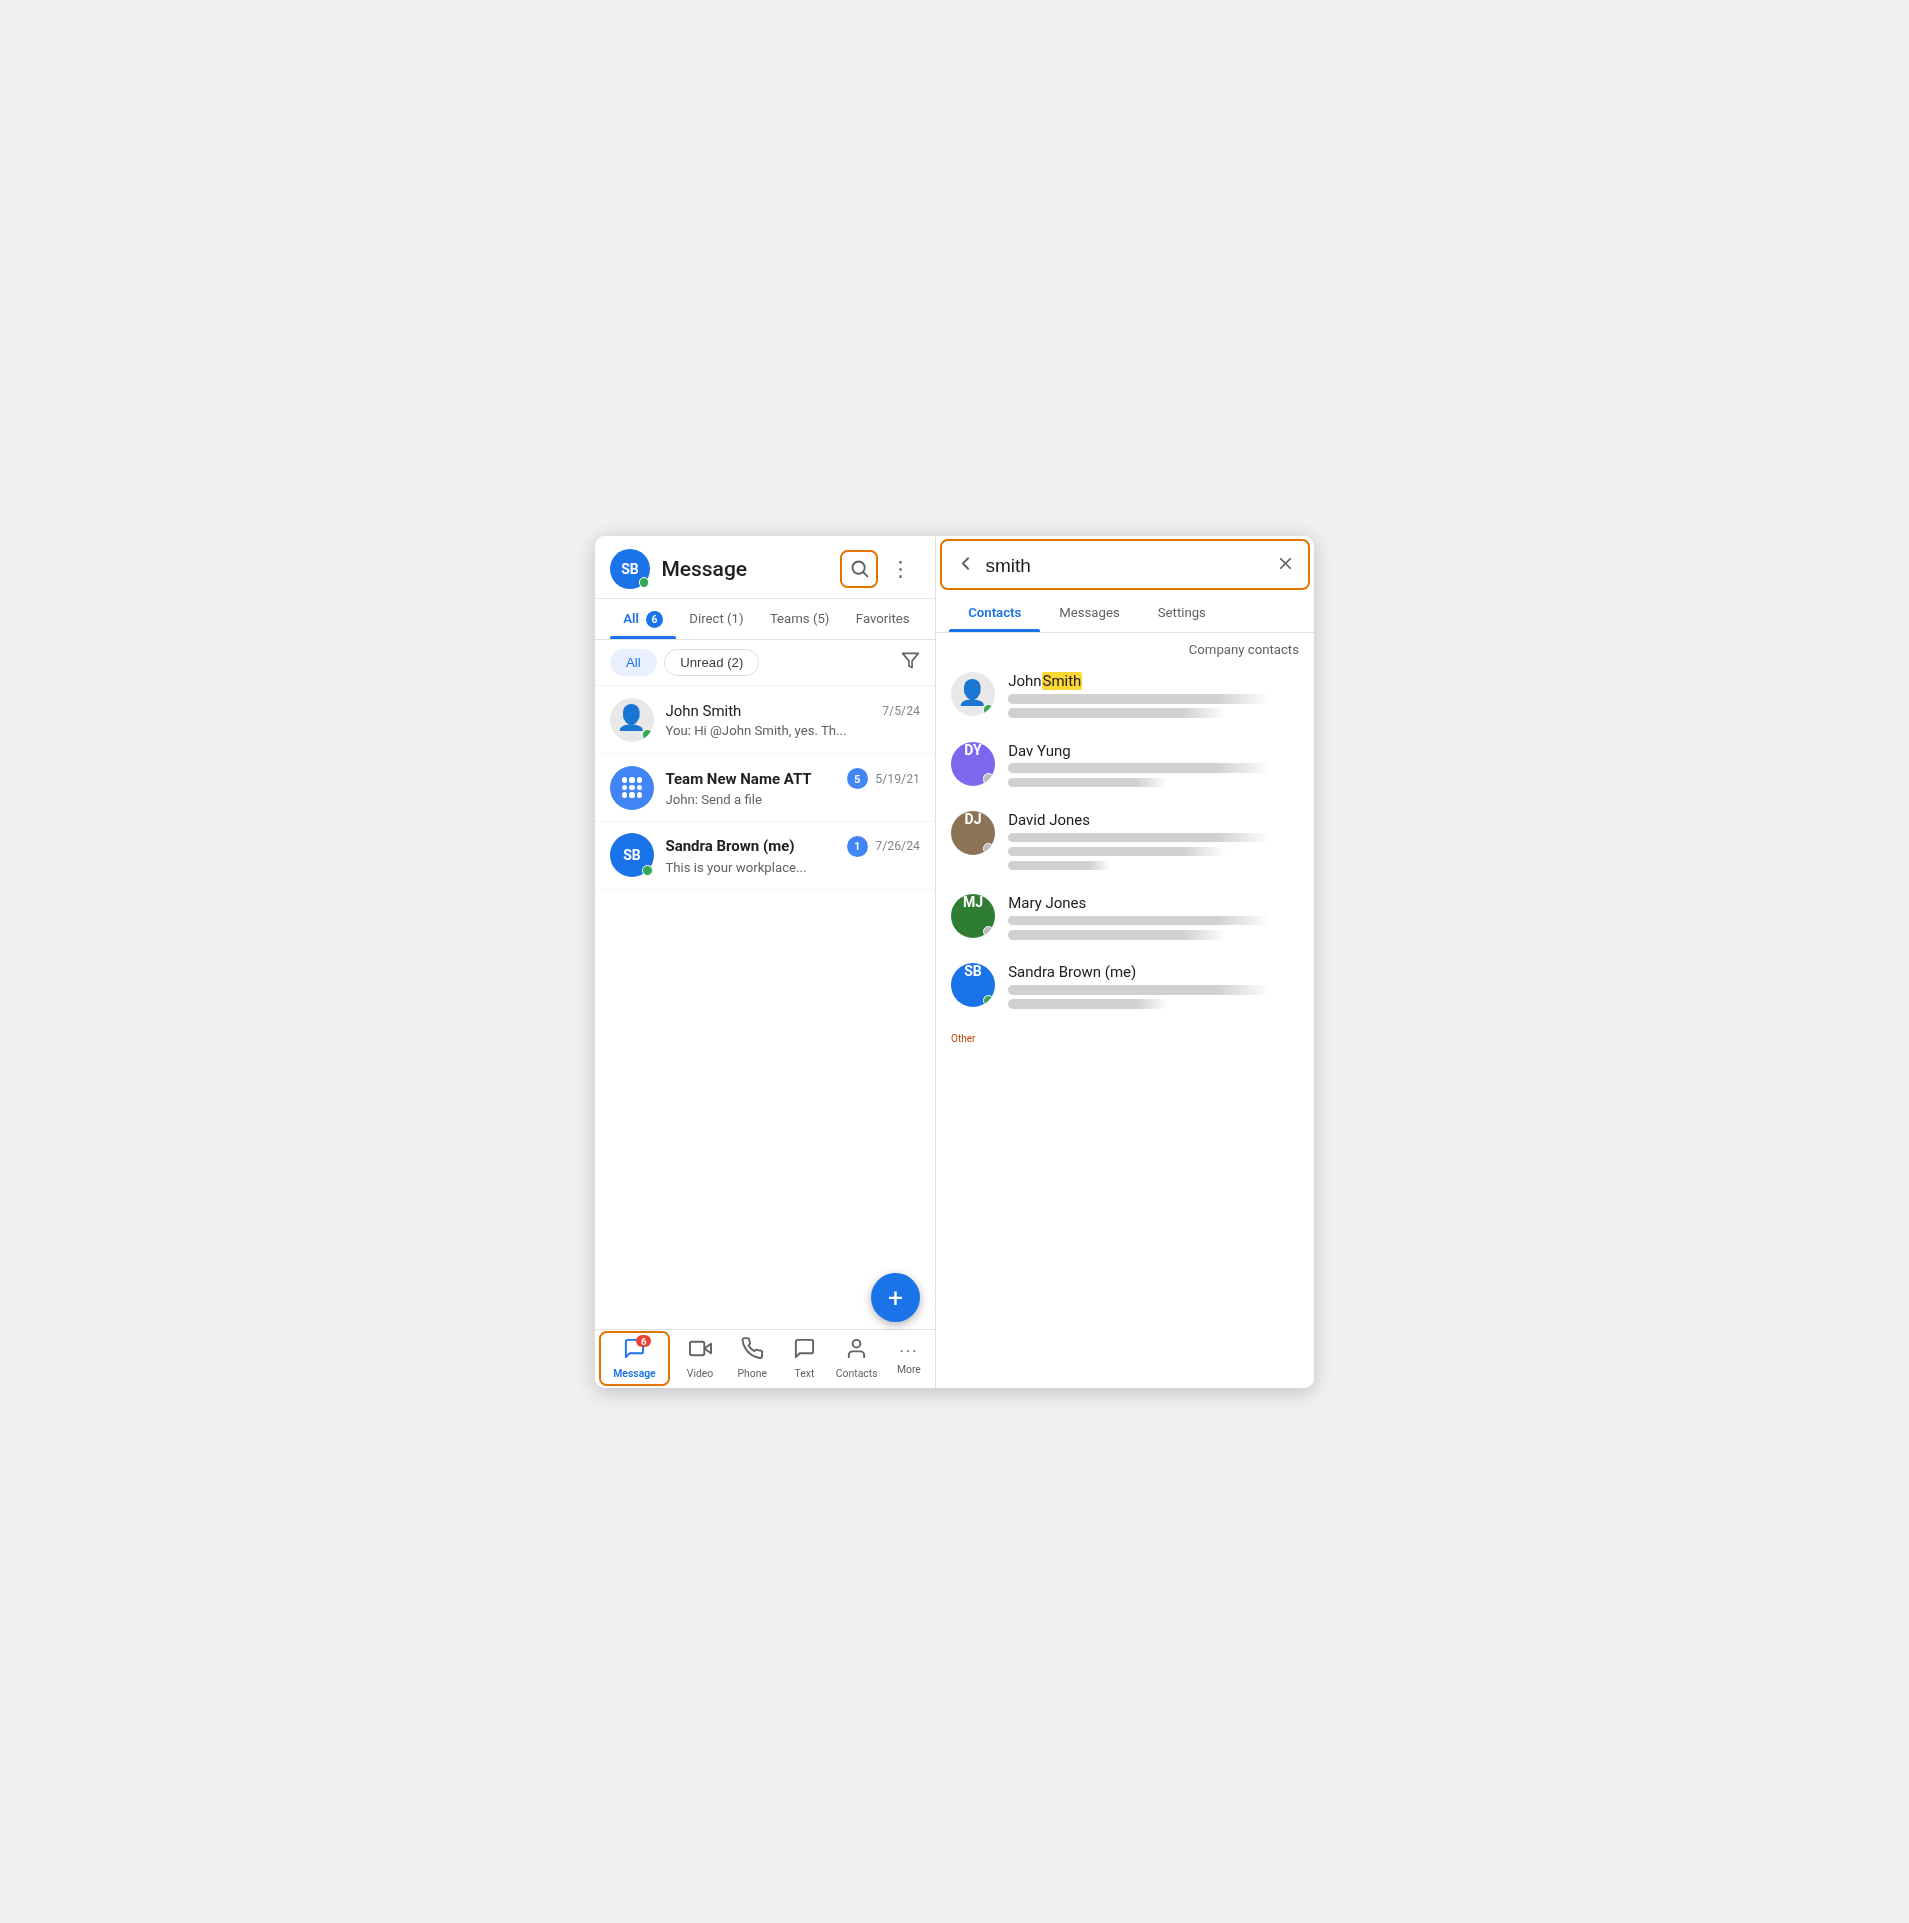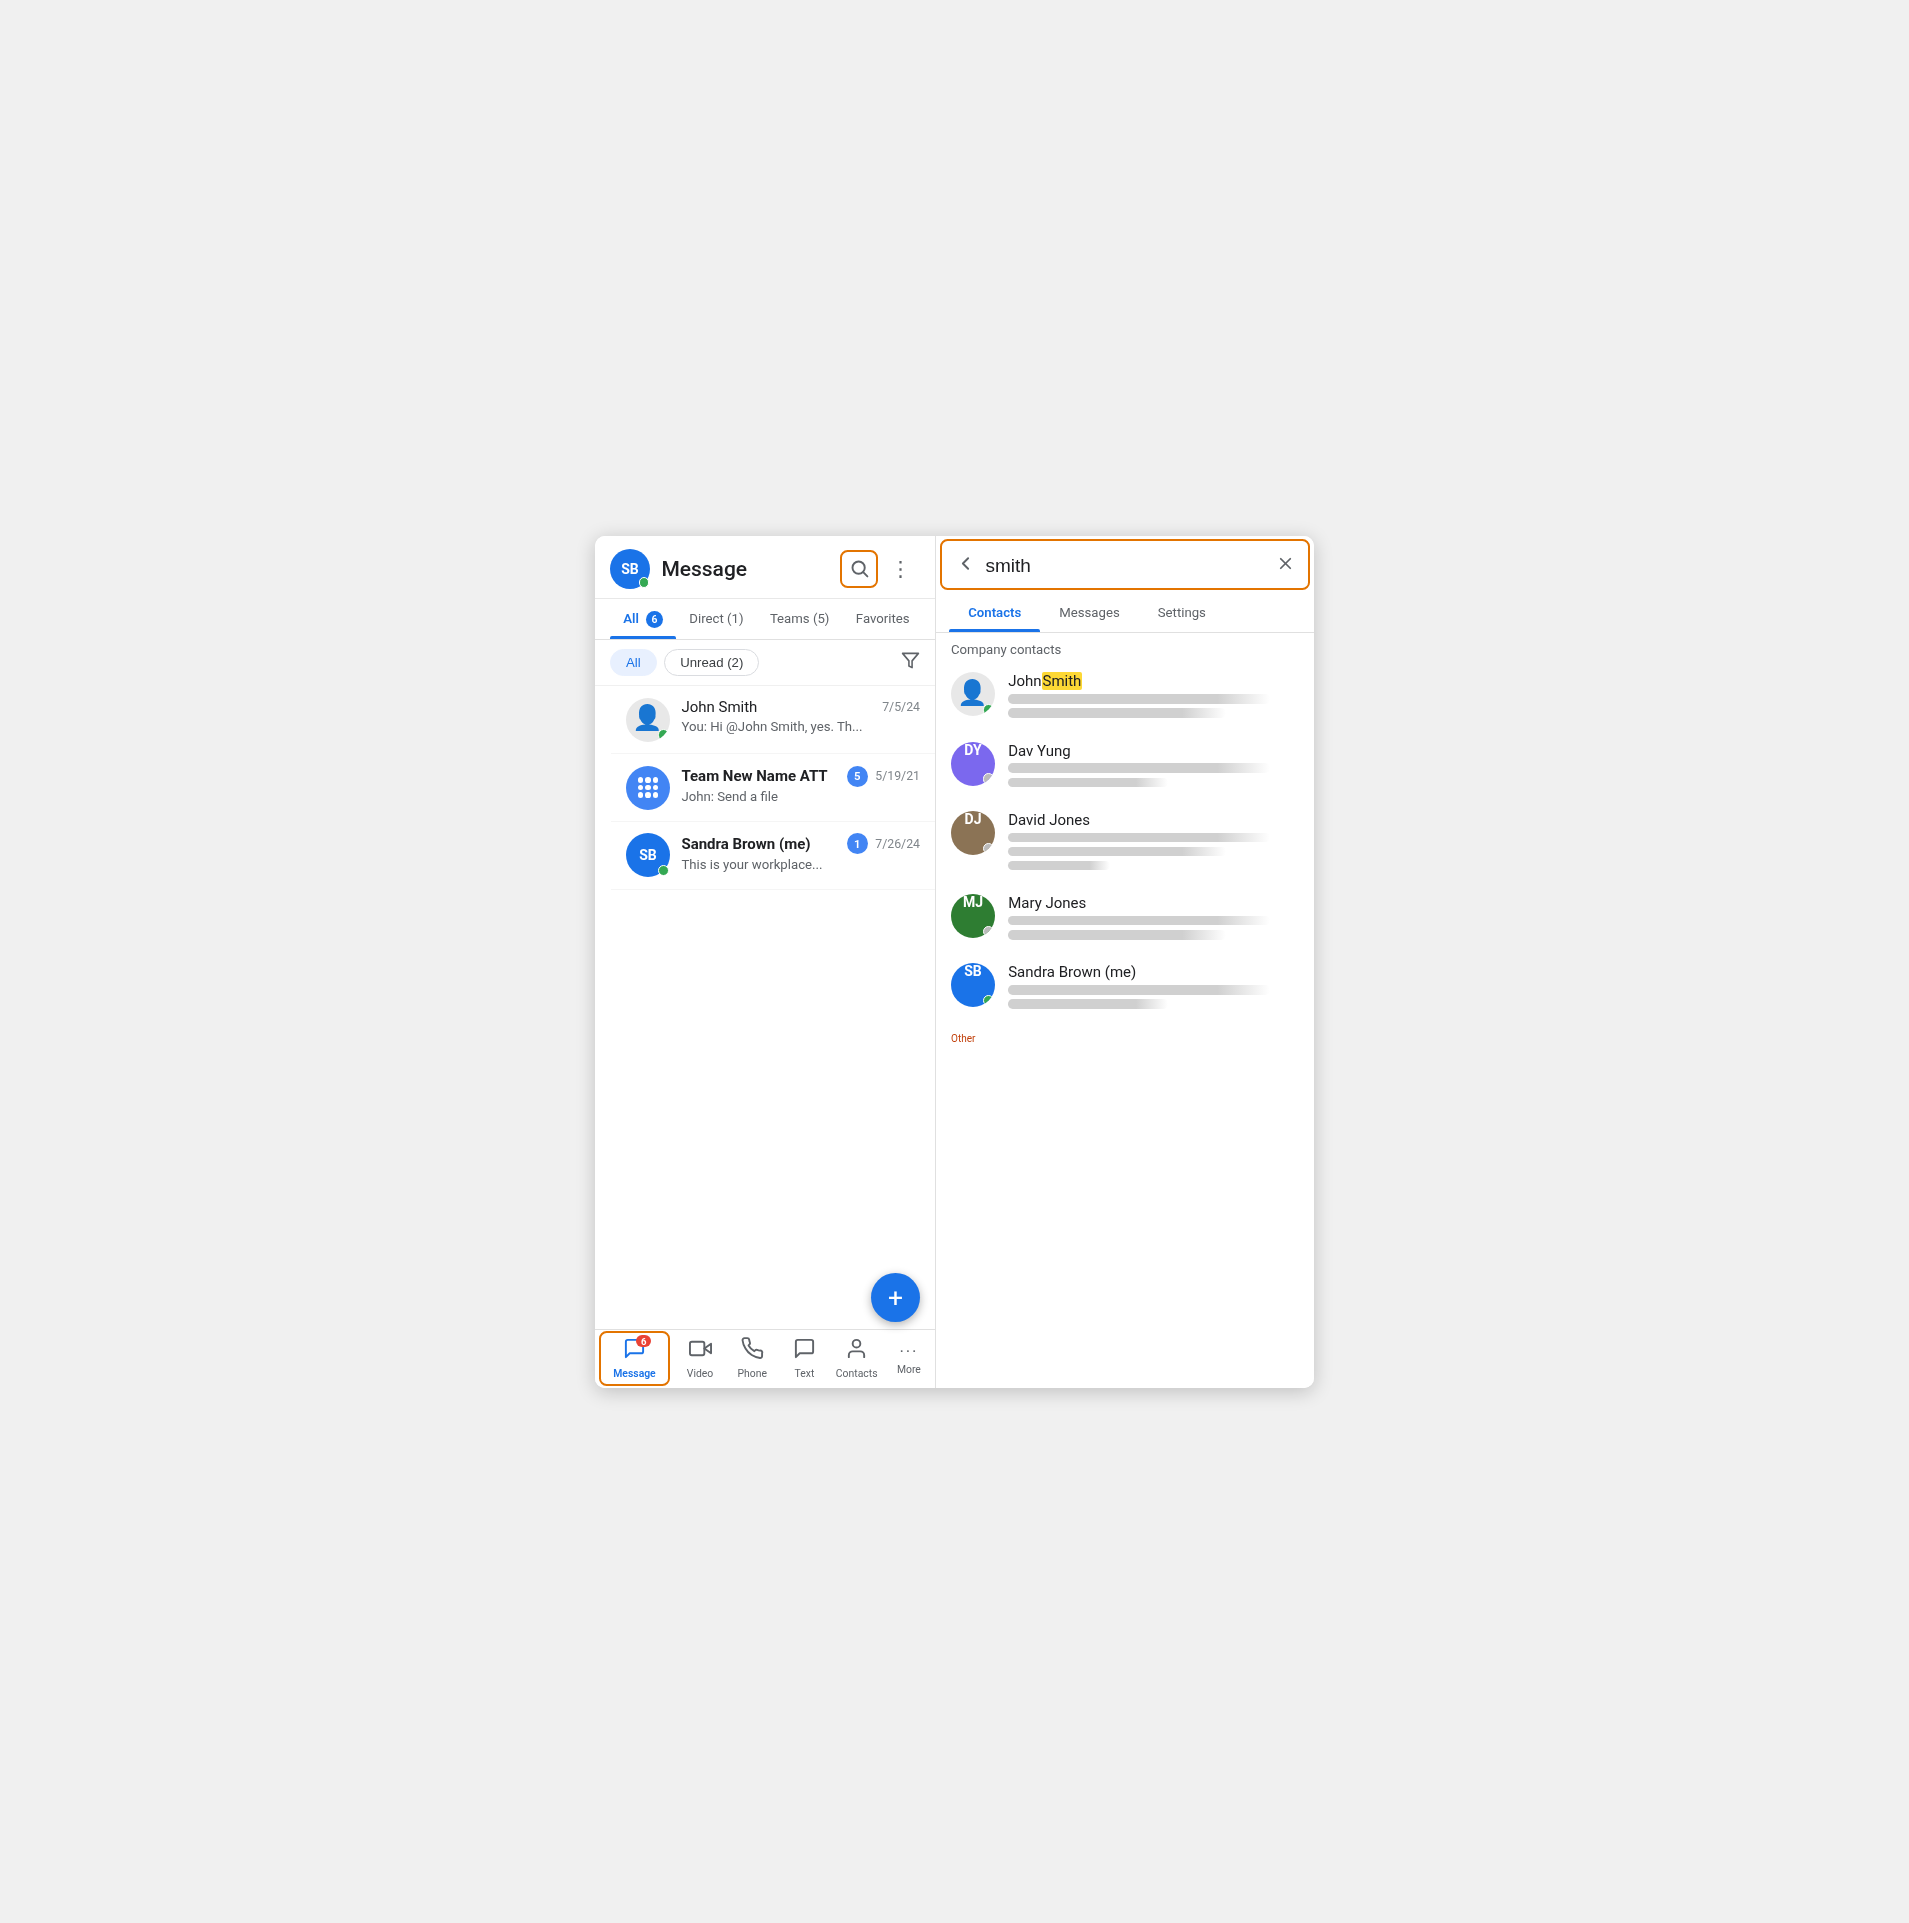--- a/index.html
+++ b/index.html
@@ -162,26 +162,25 @@
       font-size: 17px;
       cursor: pointer;
     }
 
     .conversations-list {
       flex: 1;
       overflow-y: auto;
     }
     .conv-item {
       display: flex;
-      align-items: flex-start;
+      align-items: center;
       padding: 11.4px 15px;
       gap: 11.4px;
       cursor: pointer;
       border-bottom: 0.9px solid #f5f5f5;
-      margin-left: 16px;
     }
     .conv-avatar {
       width: 44px;
       height: 44px;
       border-radius: 50%;
       flex-shrink: 0;
       display: flex;
       align-items: center;
       justify-content: center;
       font-weight: 700;
@@ -390,20 +389,21 @@
 
     .search-results {
       flex: 1;
       overflow-y: auto;
     }
     .section-label {
       padding: 9.5px 15px 5.7px 15px;
       font-size: 13.2px;
       color: #5f6368;
       font-weight: 400;
+      text-align: right;
     }
     .contact-item {
       display: flex;
       align-items: flex-start;
       padding: 9.5px 15px;
       gap: 13.2px;
       cursor: pointer;
     }
     .contact-avatar {
       width: 44px;

